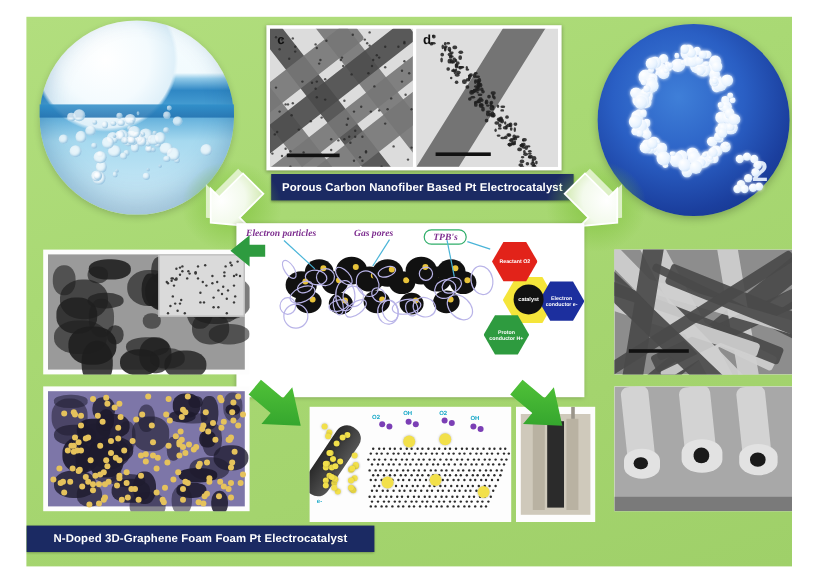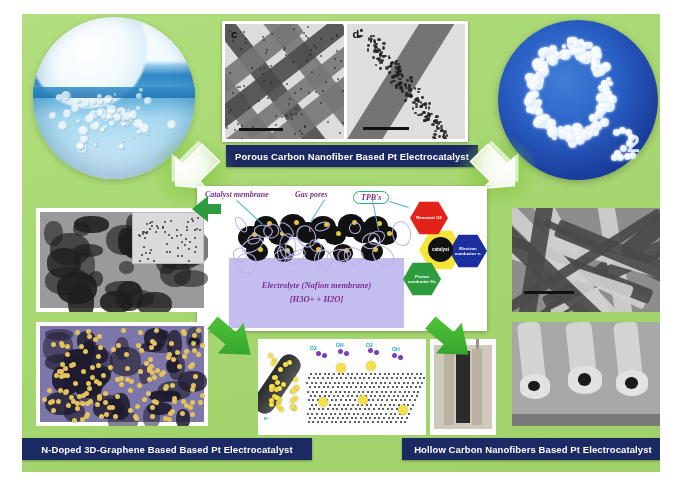--- a/index.html
+++ b/index.html
@@ -686,28 +686,24 @@
       </defs>
       <ellipse cx="43" cy="40" rx="42" ry="38" fill="url(#glow2)"></ellipse>
       <g transform="translate(80,6) scale(-1,1)">
         <path d="M10 26 L30 6 L30 16 L58 16 L58 40 L30 40 L30 50 Z" transform="rotate(-45 34 28)" fill="#e9f6d8" opacity=".85"></path>
         <path d="M14 30 L34 10 L34 20 L62 20 L62 44 L34 44 L34 54 Z" transform="rotate(-45 38 32)" fill="url(#ag2)" stroke="#ffffff" stroke-width="1.5"></path>
       </g>
     </svg>
   </div>
 
   <div id="center">
-    <div class="lblPurple" id="lblCat" style="left:8px;top:4px;font-size:8px;">Catalyst membrane</div>
+    <div class="lblPurple" id="lblCat" style="left:8px;top:4px;font-size:8px;">Electron particles</div>
     <div class="lblPurple" id="lblGas" style="left:98px;top:4px;font-size:8px;">Gas pores</div>
     <div id="tpbOval">TPB's</div>
 
-    <div id="electroBox">
-      <div class="t" style="top:22px;font-size:8.5px;">Electrolyte (Nafion membrane)</div>
-      <div class="t" style="top:36px;font-size:8.5px;">[H3O+ + H2O]</div>
-    </div>
 
     <div id="hexYellow" class="hex" style="left:222px;top:44px;"></div>
     <div id="hexRed" class="hex" style="left:213px;top:15px;">Reactant O2</div>
     <div id="hexBlue" class="hex" style="left:252px;top:48px;">Electron conductor e-</div>
     <div id="hexGreen" class="hex" style="left:206px;top:76px;">Proton conductor H+</div>
     <div id="hexBlack" class="hex" style="left:231px;top:51px;">catalyst</div>
     <div class="arrowDash" style="left:192px;top:18px;width:20px;transform:rotate(18deg);"></div>
   <div class="cat" style="left: 40.92px; top: 40px; width: 26px; height: 22.88px;"></div>
       <div class="pt" style="left: 55.22px; top: 45.72px; width: 5px; height: 5px;"></div>
       <div class="cat" style="left: 56.52px; top: 30px; width: 24px; height: 21.12px;"></div>
@@ -1478,16 +1474,15 @@
       </g>
     </svg>
   </div>
 
   <div class="blockArrow" style="left:168px;top:178px;">
     <svg width="36" height="34" viewBox="0 0 36 34">
       <path d="M3 12 L16 12 L16 4 L32 17 L16 30 L16 22 L3 22 Z" fill="#2e9b3f" transform="rotate(180 17 17)"></path>
     </svg>
   </div>
 
-  <div class="caption" id="capLeft" style="left: 0px; top: 424px; width: 290px; height: 22px; font-size: 9.5px;">N-Doped 3D-Graphene Based Based Pt Electrocatalyst</div>
-  <div class="caption" id="capRight" style="left: 380px; top: 424px; width: 262px; height: 22px; font-size: 9.5px;">Hollow Carbon Nanofibers Based Pt Electrocatalyst</div>
+  <div class="caption" id="capLeft" style="left: 0px; top: 424px; width: 290px; height: 22px; font-size: 9.5px;">N-Doped 3D-Graphene Foam Foam Pt Electrocatalyst</div>
 
 </div>
 
 </body></html>

